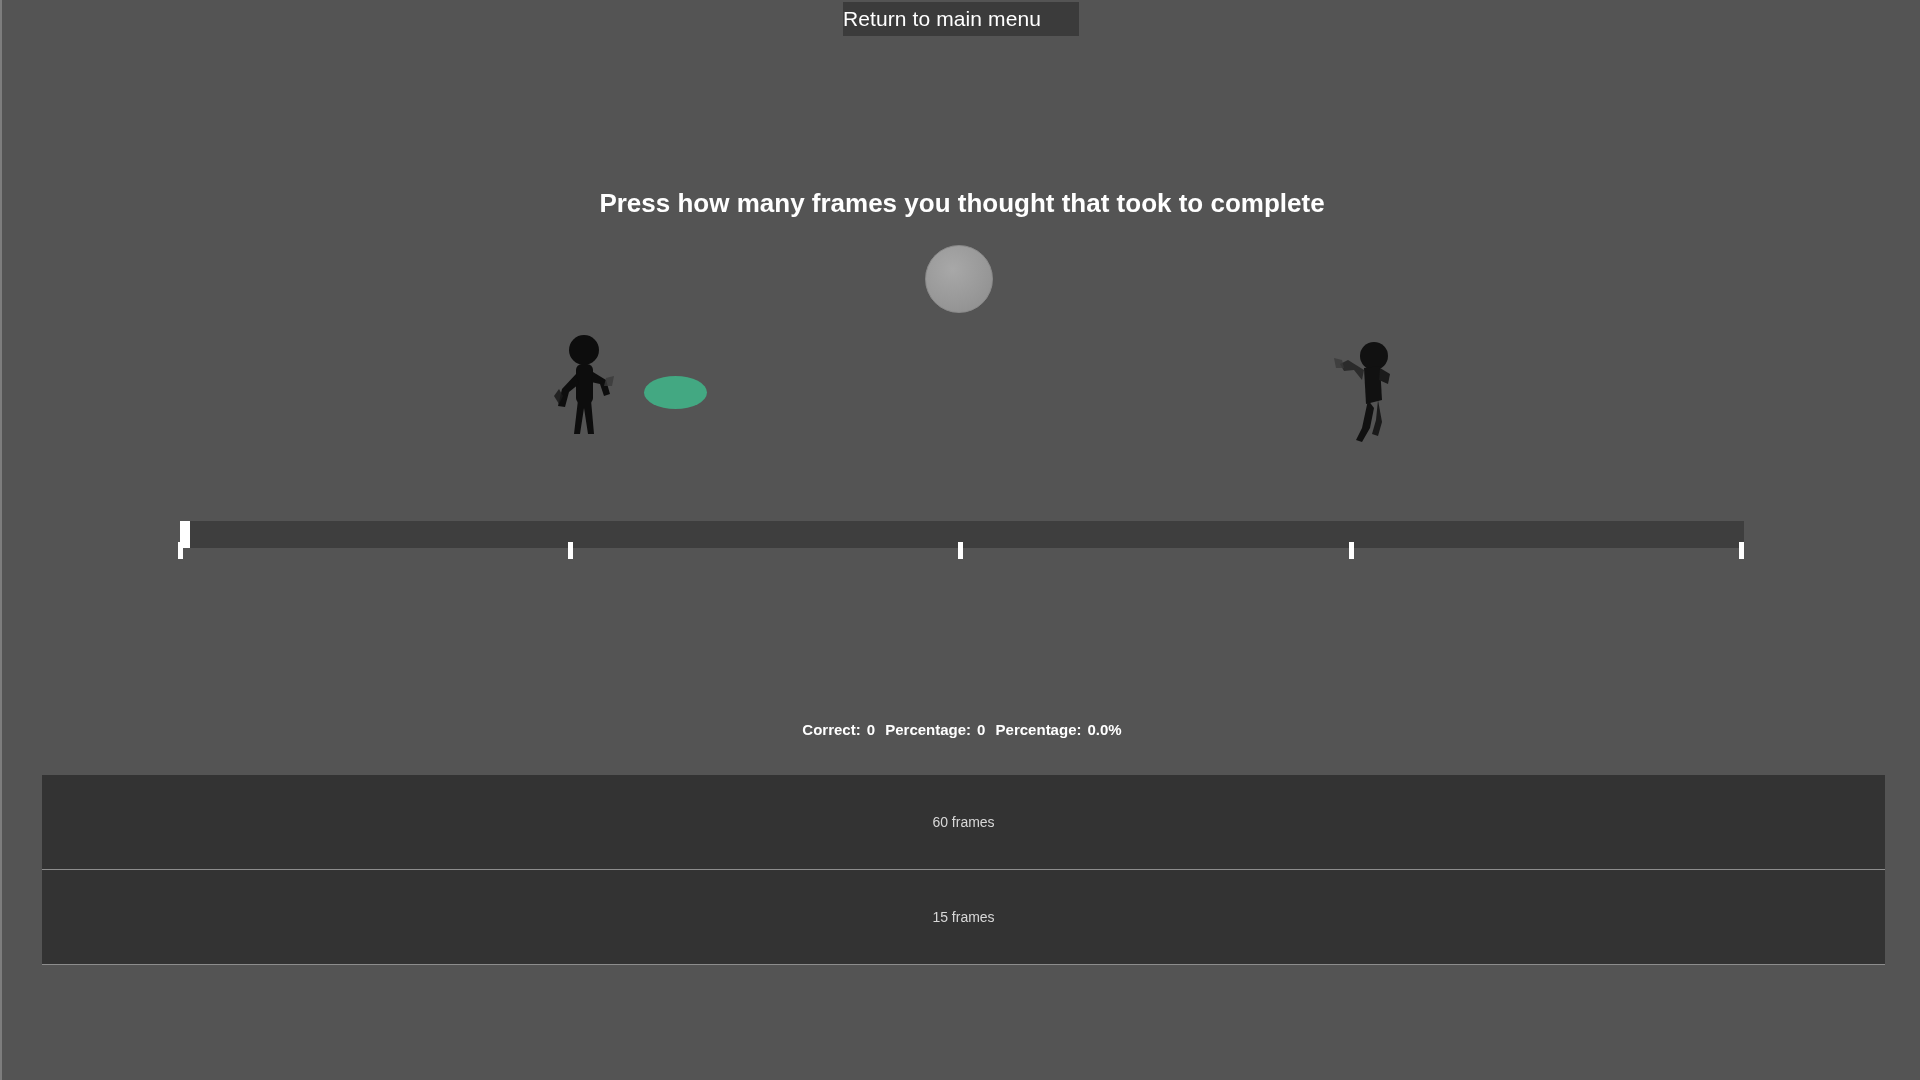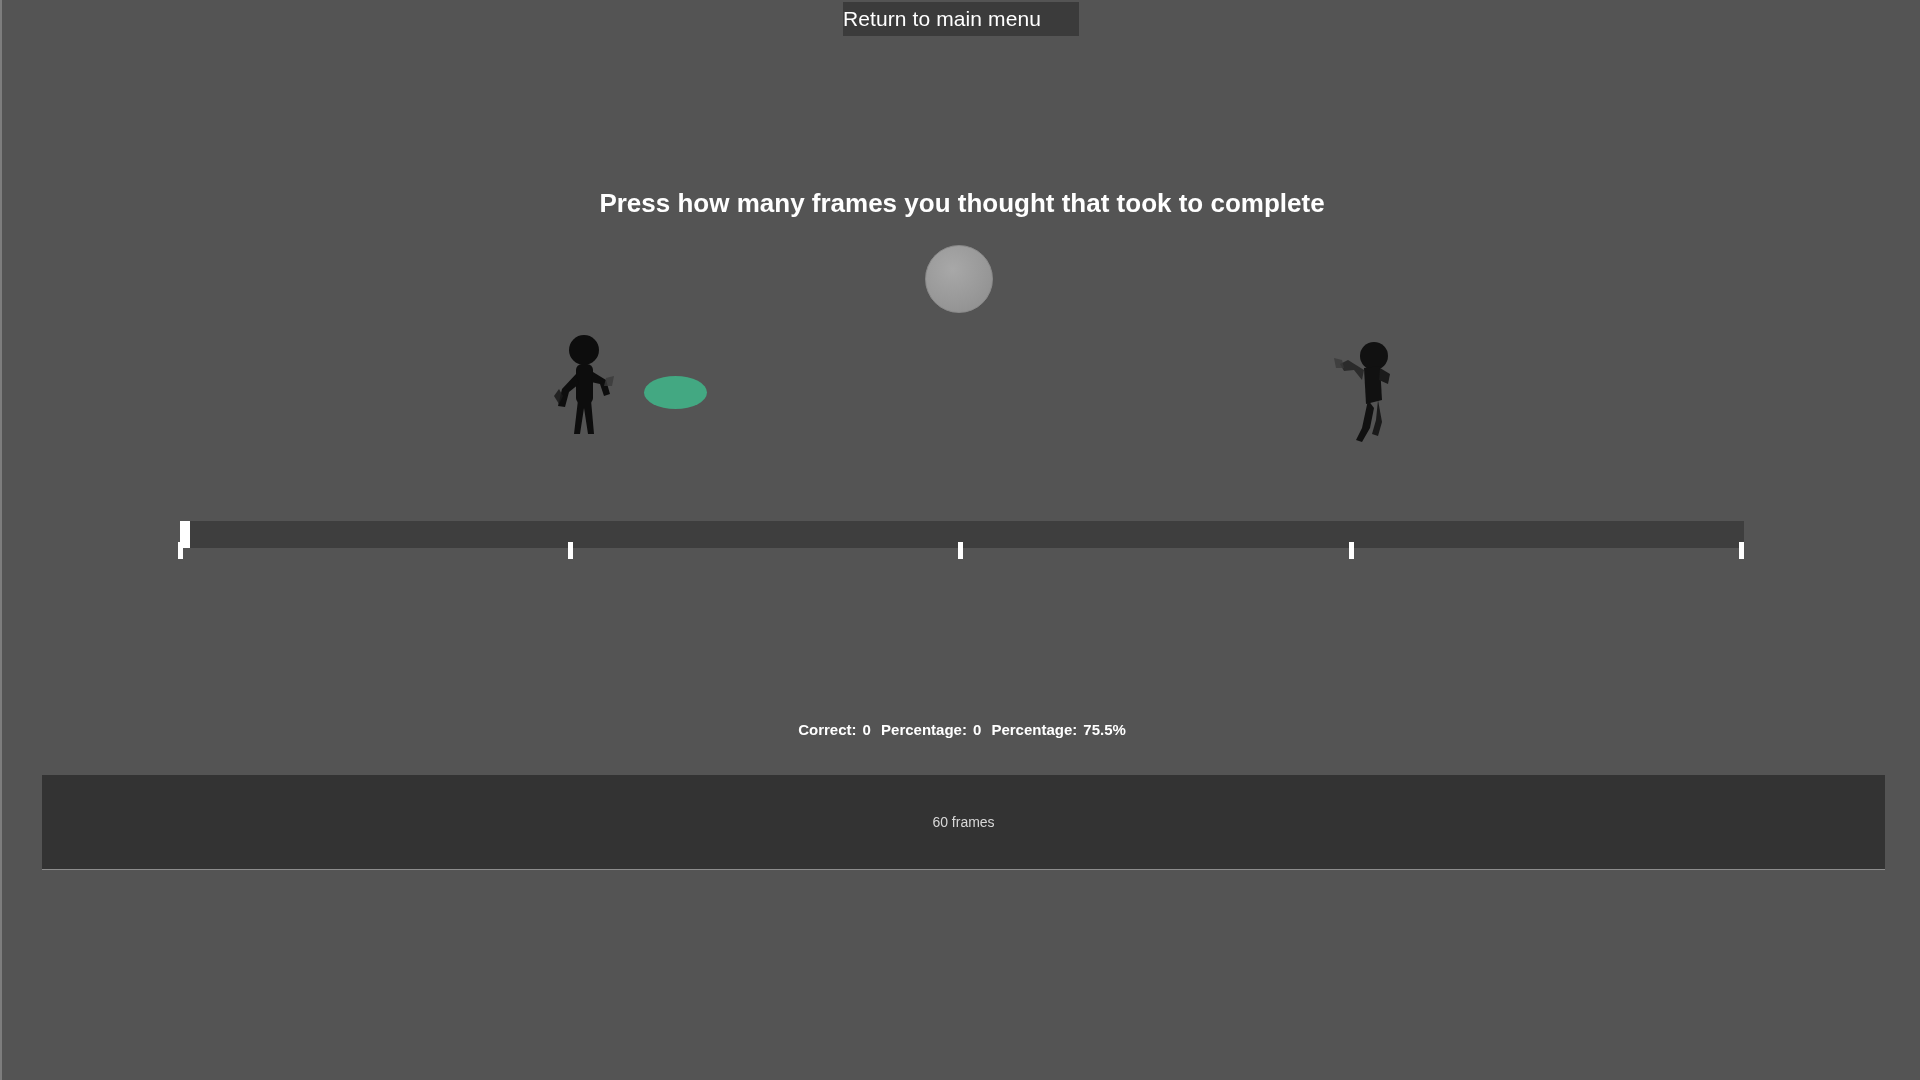--- a/index.html
+++ b/index.html
@@ -180,20 +180,21 @@
   </div>
   <div class="tick" style="left:176px;"></div>
   <div class="tick" style="left:566px;"></div>
   <div class="tick" style="left:956px;"></div>
   <div class="tick" style="left:1347px;"></div>
   <div class="tick" style="left:1737px;"></div>
 
   <div class="score">
     <span>Correct:</span><span>0</span>
     <span>Percentage:</span><span>0</span>
-    <span>Percentage:</span><span>75.5%</span>
+    <span>Percentage:</span><span>0.0%</span>
   </div>
 
   <div class="answers">
     <div class="answer-btn">60 frames</div>
+    <div class="answer-btn">15 frames</div>
   </div>
 
 </div>
 
 </body></html>

